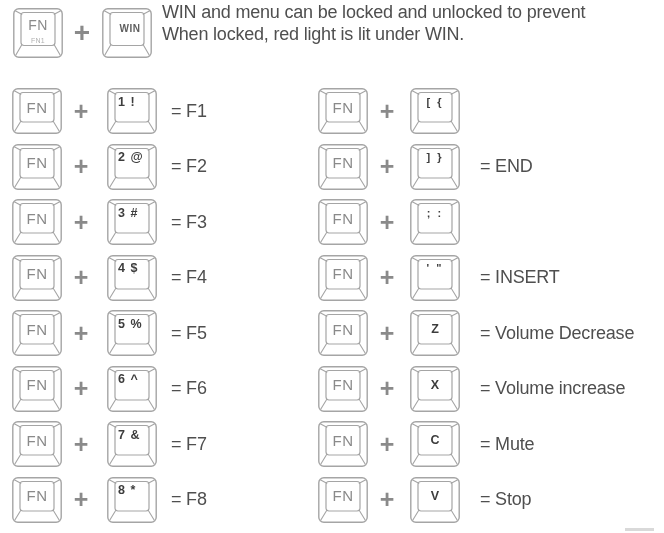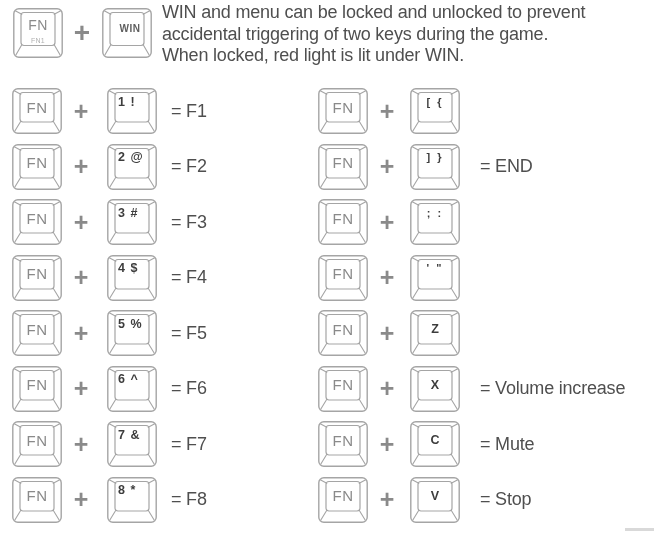--- a/index.html
+++ b/index.html
@@ -88,21 +88,20 @@
               <line x1="47.3" y1="3" x2="41.2" y2="6.2" stroke-width="1.1"></line>
               <line x1="3" y1="46.8" x2="8.8" y2="36.7" stroke-width="1.1"></line>
               <line x1="47" y1="46.8" x2="41.2" y2="36.7" stroke-width="1.1"></line>
             </g>
           </svg>
           <div class="key-label style-win" style="left: 8px; top: 4.5px; width: 40px; height: 33px;">WIN</div>
         </div>
       </div>
     <div class="desc">
       <div>WIN and menu can be locked and unlocked to prevent</div>
-      <div>accidental triggering of two keys during the game.</div>
       <div>When locked, red light is lit under WIN.</div>
     </div>
   </div>
 
   <div class="col col-left" id="col-left">
       <div class="combo-row">
         <div class="keycap" style="width: 50px; height: 46px;">
           <svg viewBox="0 0 50 46" width="50" height="46">
             <g fill="none" stroke="#a5a5a5" stroke-linecap="round">
               <rect x="0.8" y="0.8" width="48.4" height="44.4" rx="5" fill="#ffffff" stroke-width="1.4"></rect>
@@ -452,20 +451,21 @@
               <rect x="0.8" y="0.8" width="48.4" height="44.4" rx="5" fill="#ffffff" stroke-width="1.4"></rect>
               <rect x="8" y="4.5" width="34" height="29.5" rx="3" stroke-width="1.2"></rect>
               <line x1="2.7" y1="3" x2="8.8" y2="6.2" stroke-width="1.1"></line>
               <line x1="47.3" y1="3" x2="41.2" y2="6.2" stroke-width="1.1"></line>
               <line x1="3" y1="42.8" x2="8.8" y2="33.2" stroke-width="1.1"></line>
               <line x1="47" y1="42.8" x2="41.2" y2="33.2" stroke-width="1.1"></line>
             </g>
           </svg>
           <div class="key-label style-punct" style="left: 8px; top: 4.5px; width: 34px; height: 29.5px;">' "</div>
         </div>
+        <div class="result">= INSERT</div>
       </div>
       <div class="combo-row">
         <div class="keycap" style="width: 50px; height: 46px;">
           <svg viewBox="0 0 50 46" width="50" height="46">
             <g fill="none" stroke="#a5a5a5" stroke-linecap="round">
               <rect x="0.8" y="0.8" width="48.4" height="44.4" rx="5" fill="#ffffff" stroke-width="1.4"></rect>
               <rect x="8" y="4.5" width="34" height="29.5" rx="3" stroke-width="1.2"></rect>
               <line x1="2.7" y1="3" x2="8.8" y2="6.2" stroke-width="1.1"></line>
               <line x1="47.3" y1="3" x2="41.2" y2="6.2" stroke-width="1.1"></line>
               <line x1="3" y1="42.8" x2="8.8" y2="33.2" stroke-width="1.1"></line>
@@ -481,20 +481,21 @@
               <rect x="0.8" y="0.8" width="48.4" height="44.4" rx="5" fill="#ffffff" stroke-width="1.4"></rect>
               <rect x="8" y="4.5" width="34" height="29.5" rx="3" stroke-width="1.2"></rect>
               <line x1="2.7" y1="3" x2="8.8" y2="6.2" stroke-width="1.1"></line>
               <line x1="47.3" y1="3" x2="41.2" y2="6.2" stroke-width="1.1"></line>
               <line x1="3" y1="42.8" x2="8.8" y2="33.2" stroke-width="1.1"></line>
               <line x1="47" y1="42.8" x2="41.2" y2="33.2" stroke-width="1.1"></line>
             </g>
           </svg>
           <div class="key-label style-letter" style="left: 8px; top: 4.5px; width: 34px; height: 29.5px;">Z</div>
         </div>
+        <div class="result">= Volume Decrease</div>
       </div>
       <div class="combo-row">
         <div class="keycap" style="width: 50px; height: 46px;">
           <svg viewBox="0 0 50 46" width="50" height="46">
             <g fill="none" stroke="#a5a5a5" stroke-linecap="round">
               <rect x="0.8" y="0.8" width="48.4" height="44.4" rx="5" fill="#ffffff" stroke-width="1.4"></rect>
               <rect x="8" y="4.5" width="34" height="29.5" rx="3" stroke-width="1.2"></rect>
               <line x1="2.7" y1="3" x2="8.8" y2="6.2" stroke-width="1.1"></line>
               <line x1="47.3" y1="3" x2="41.2" y2="6.2" stroke-width="1.1"></line>
               <line x1="3" y1="42.8" x2="8.8" y2="33.2" stroke-width="1.1"></line>

